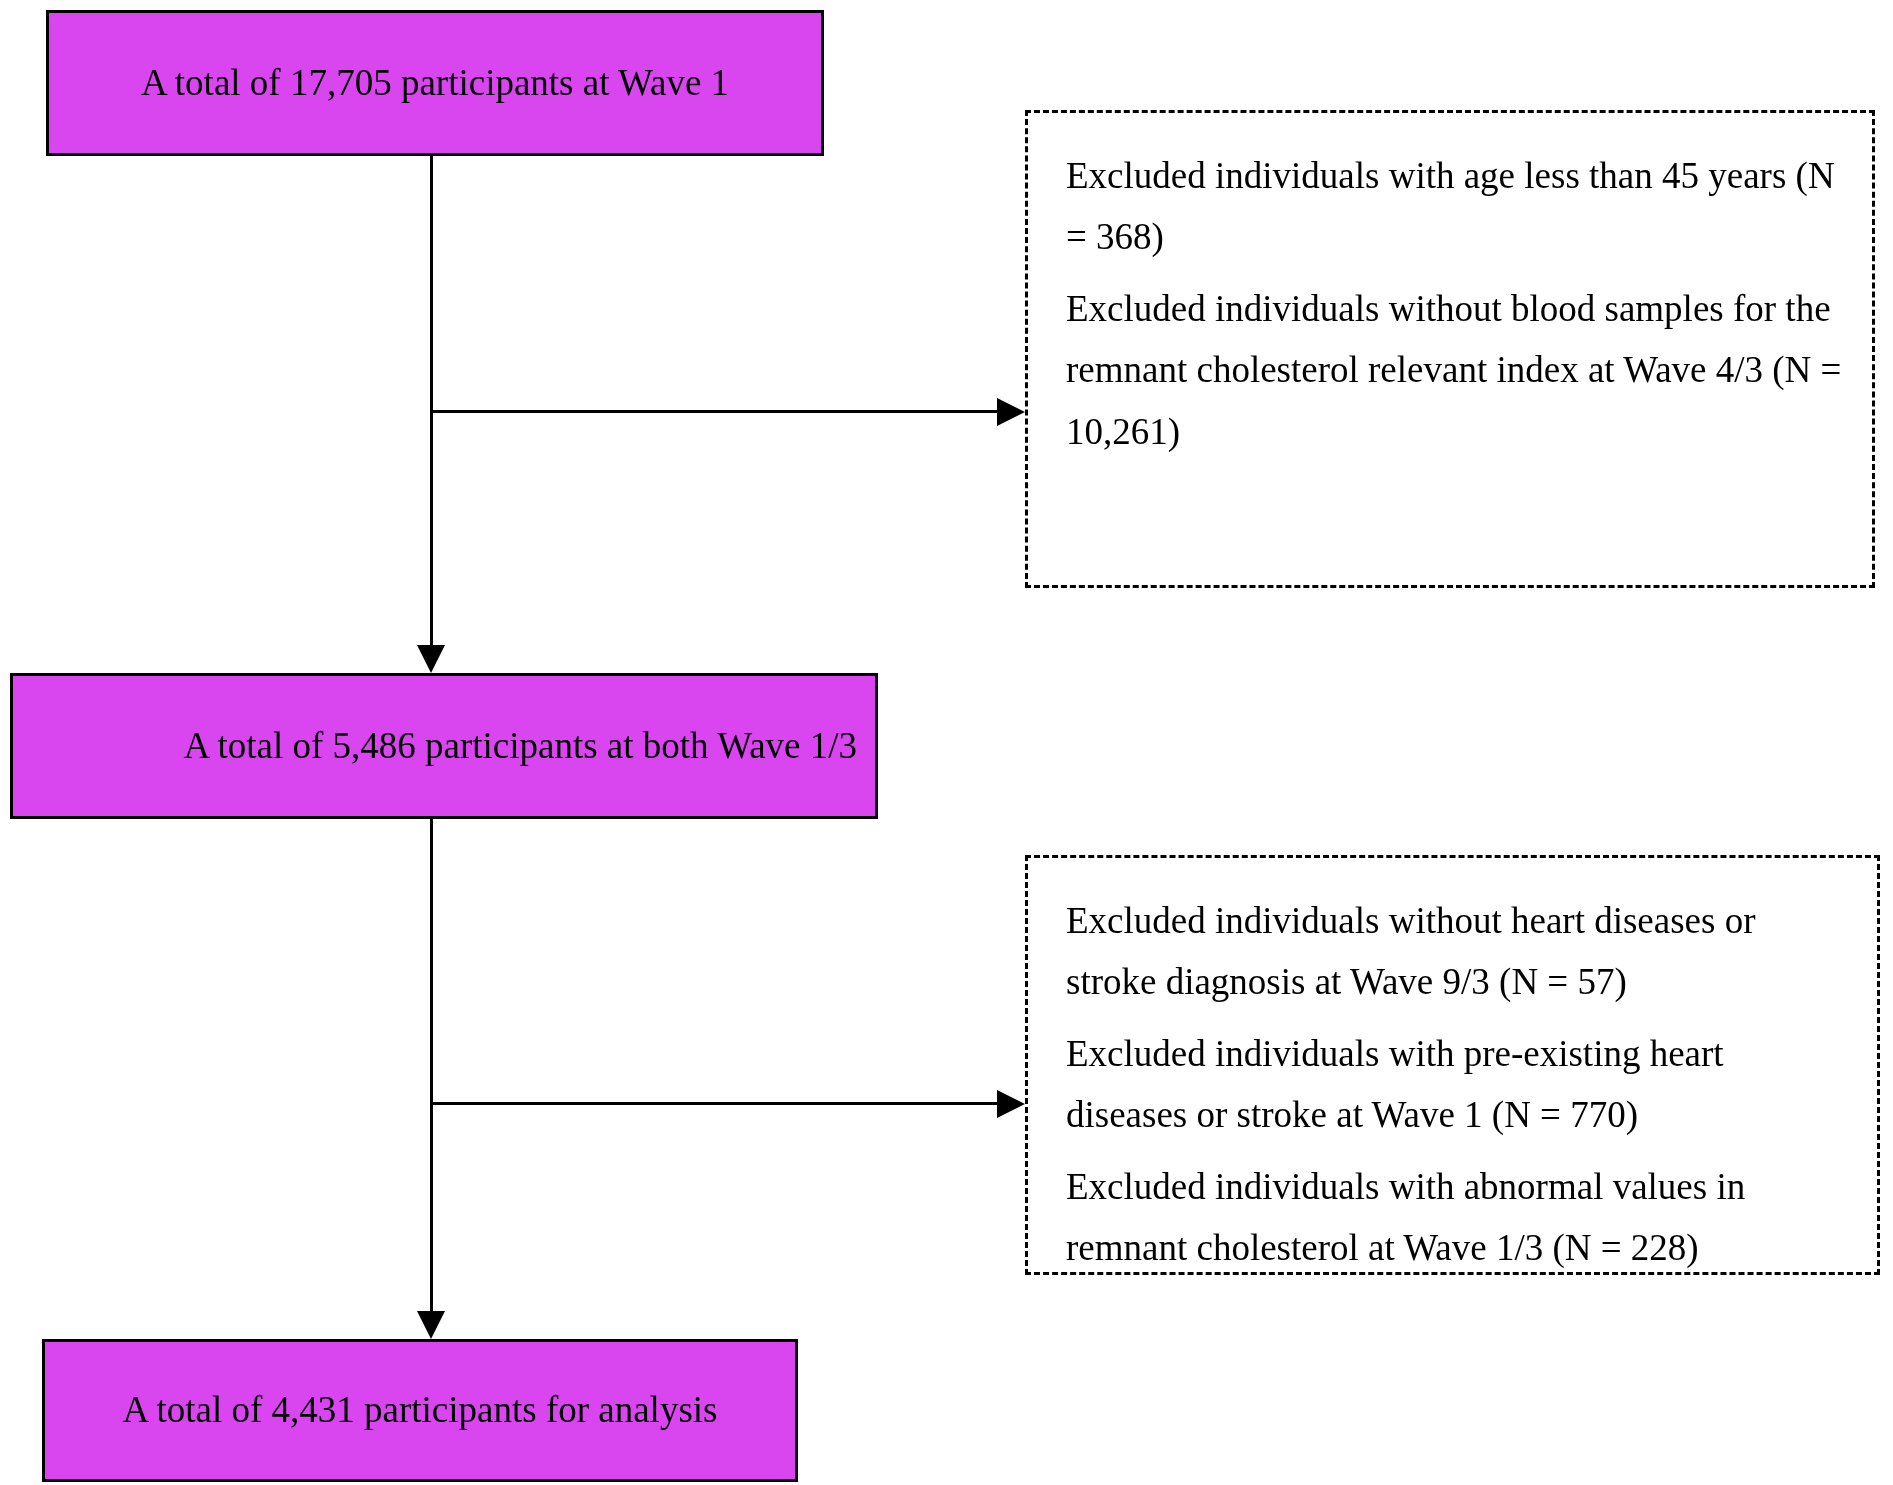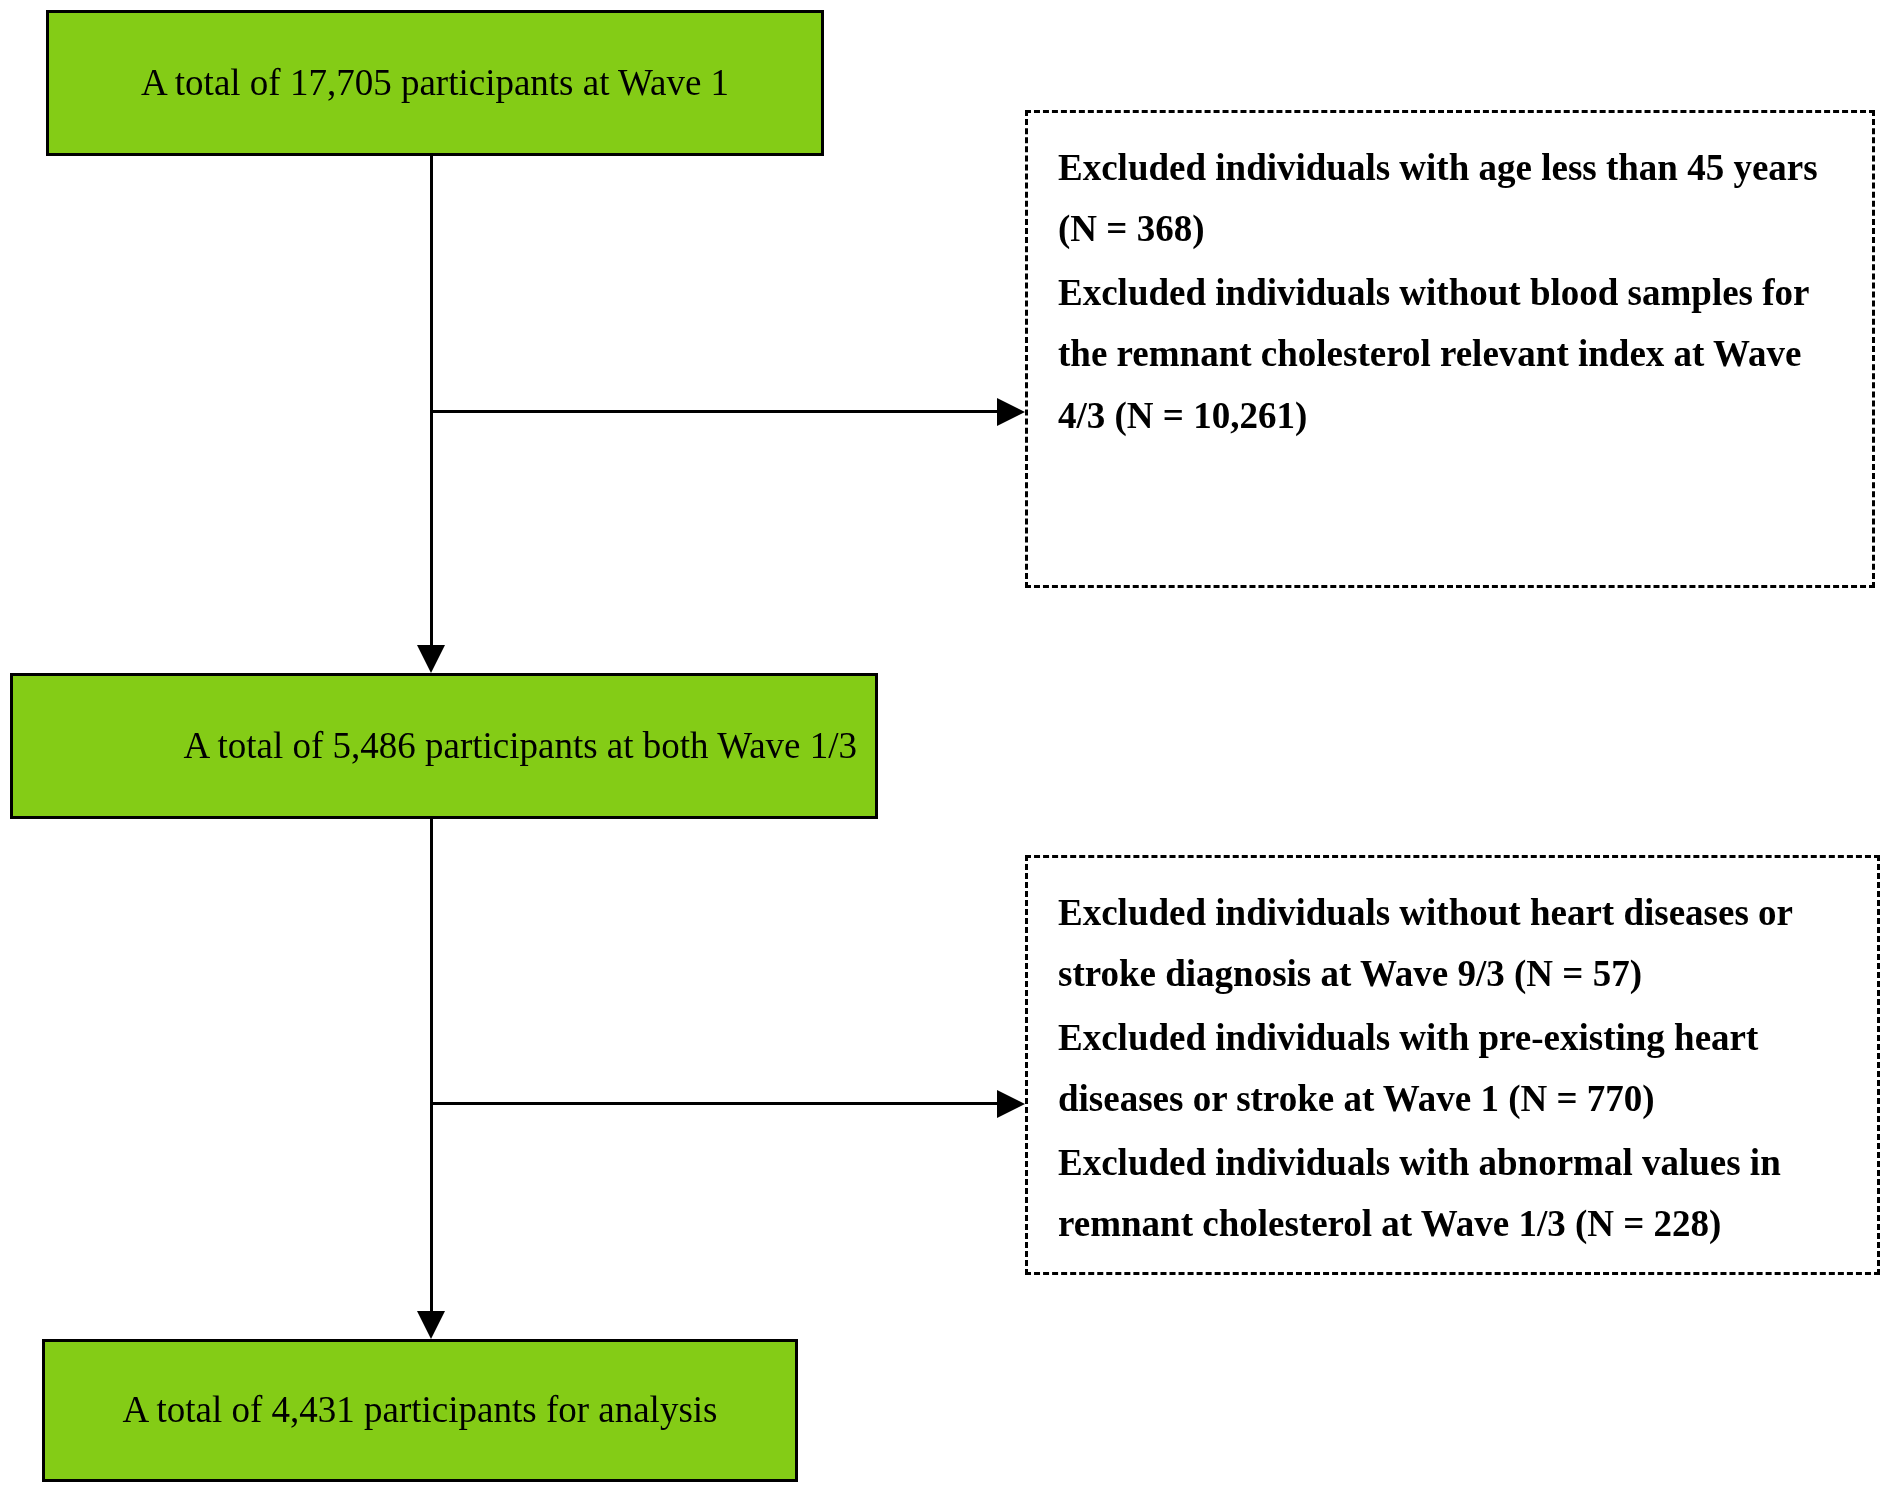--- a/index.html
+++ b/index.html
@@ -11,38 +11,38 @@
   .canvas {
     position: relative;
     width: 1893px;
     height: 1485px;
     background: #ffffff;
     overflow: hidden;
   }
   .node {
     position: absolute;
     border: 3px solid #000000;
-    background: #84cc16;
+    background: #d946ef;
     display: flex;
     align-items: center;
     justify-content: center;
     text-align: center;
     font-size: 37px;
     line-height: 1.25;
     padding: 4px 18px;
   }
   .excl {
     position: absolute;
     border: 3px dashed #000000;
     background: #ffffff;
     font-size: 37px;
     line-height: 1.66;
     padding: 22px 20px 22px 28px;
   }
-  .excl p { margin: 2px; font-weight: bold; }
+  .excl p { margin: 10px; }
   .line { position: absolute; background: #000000; }
   .arrow-down {
     position: absolute;
     width: 0; height: 0;
     border-left: 14px solid transparent;
     border-right: 14px solid transparent;
     border-top: 28px solid #000000;
   }
   .arrow-right {
     position: absolute;

